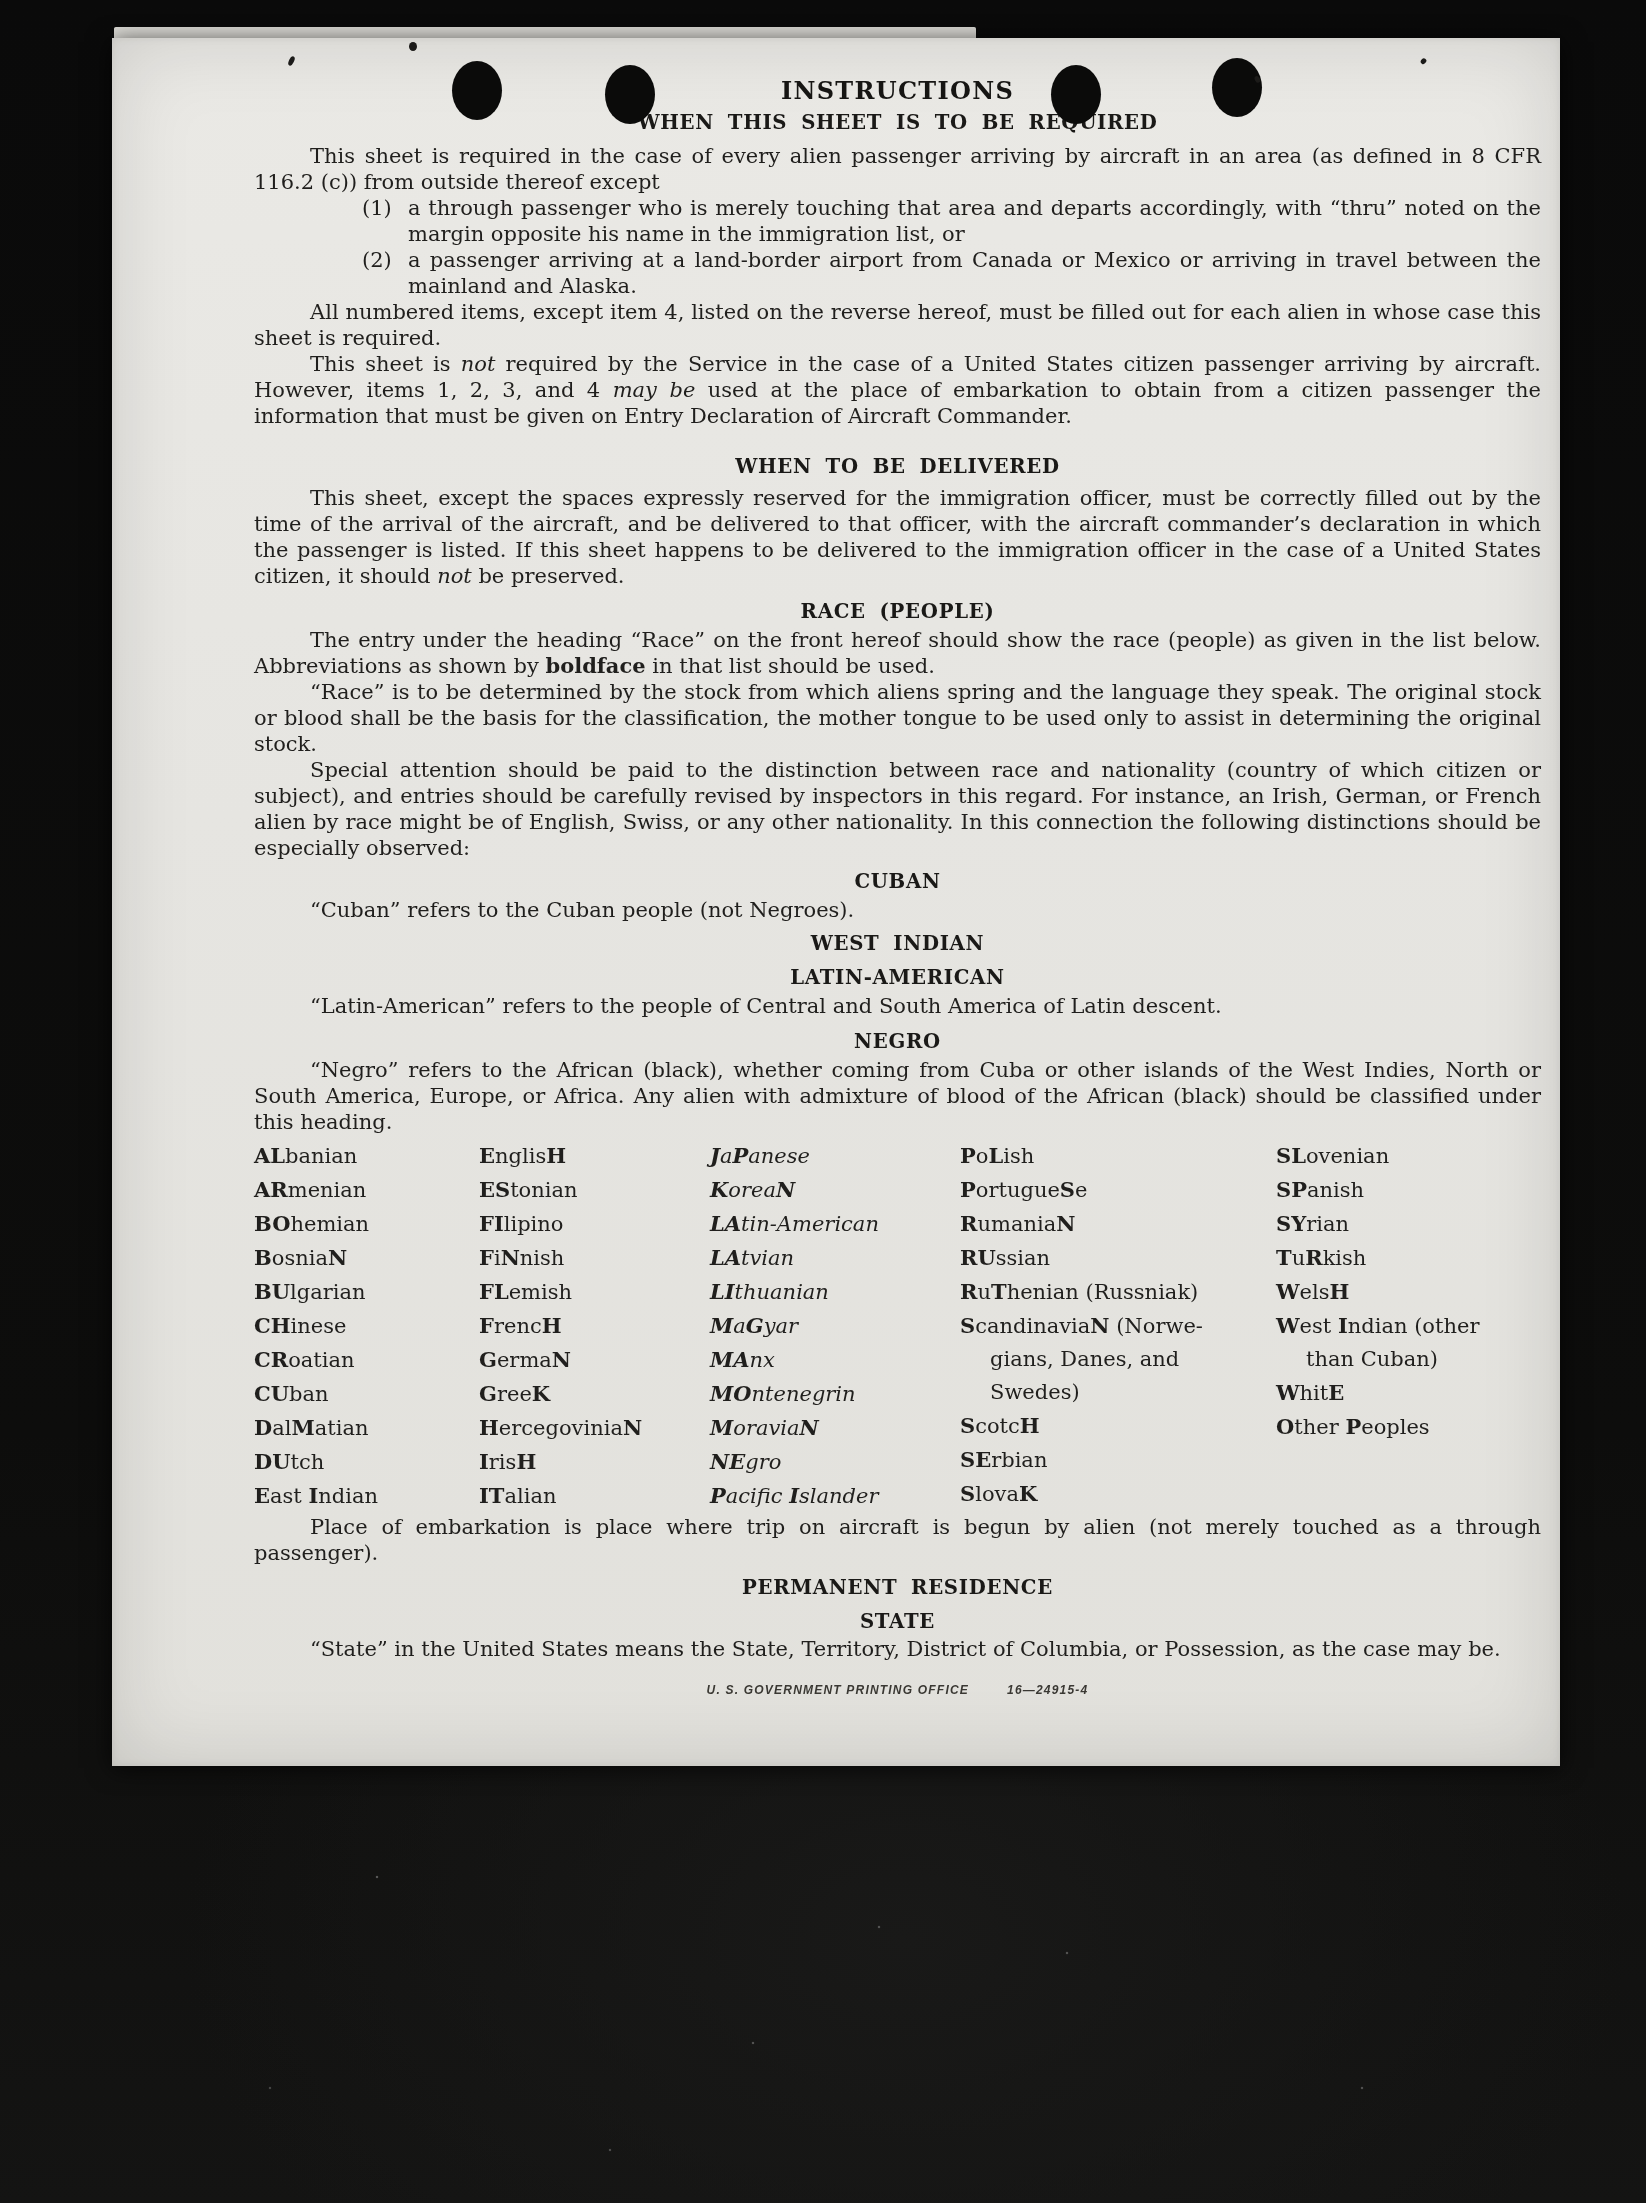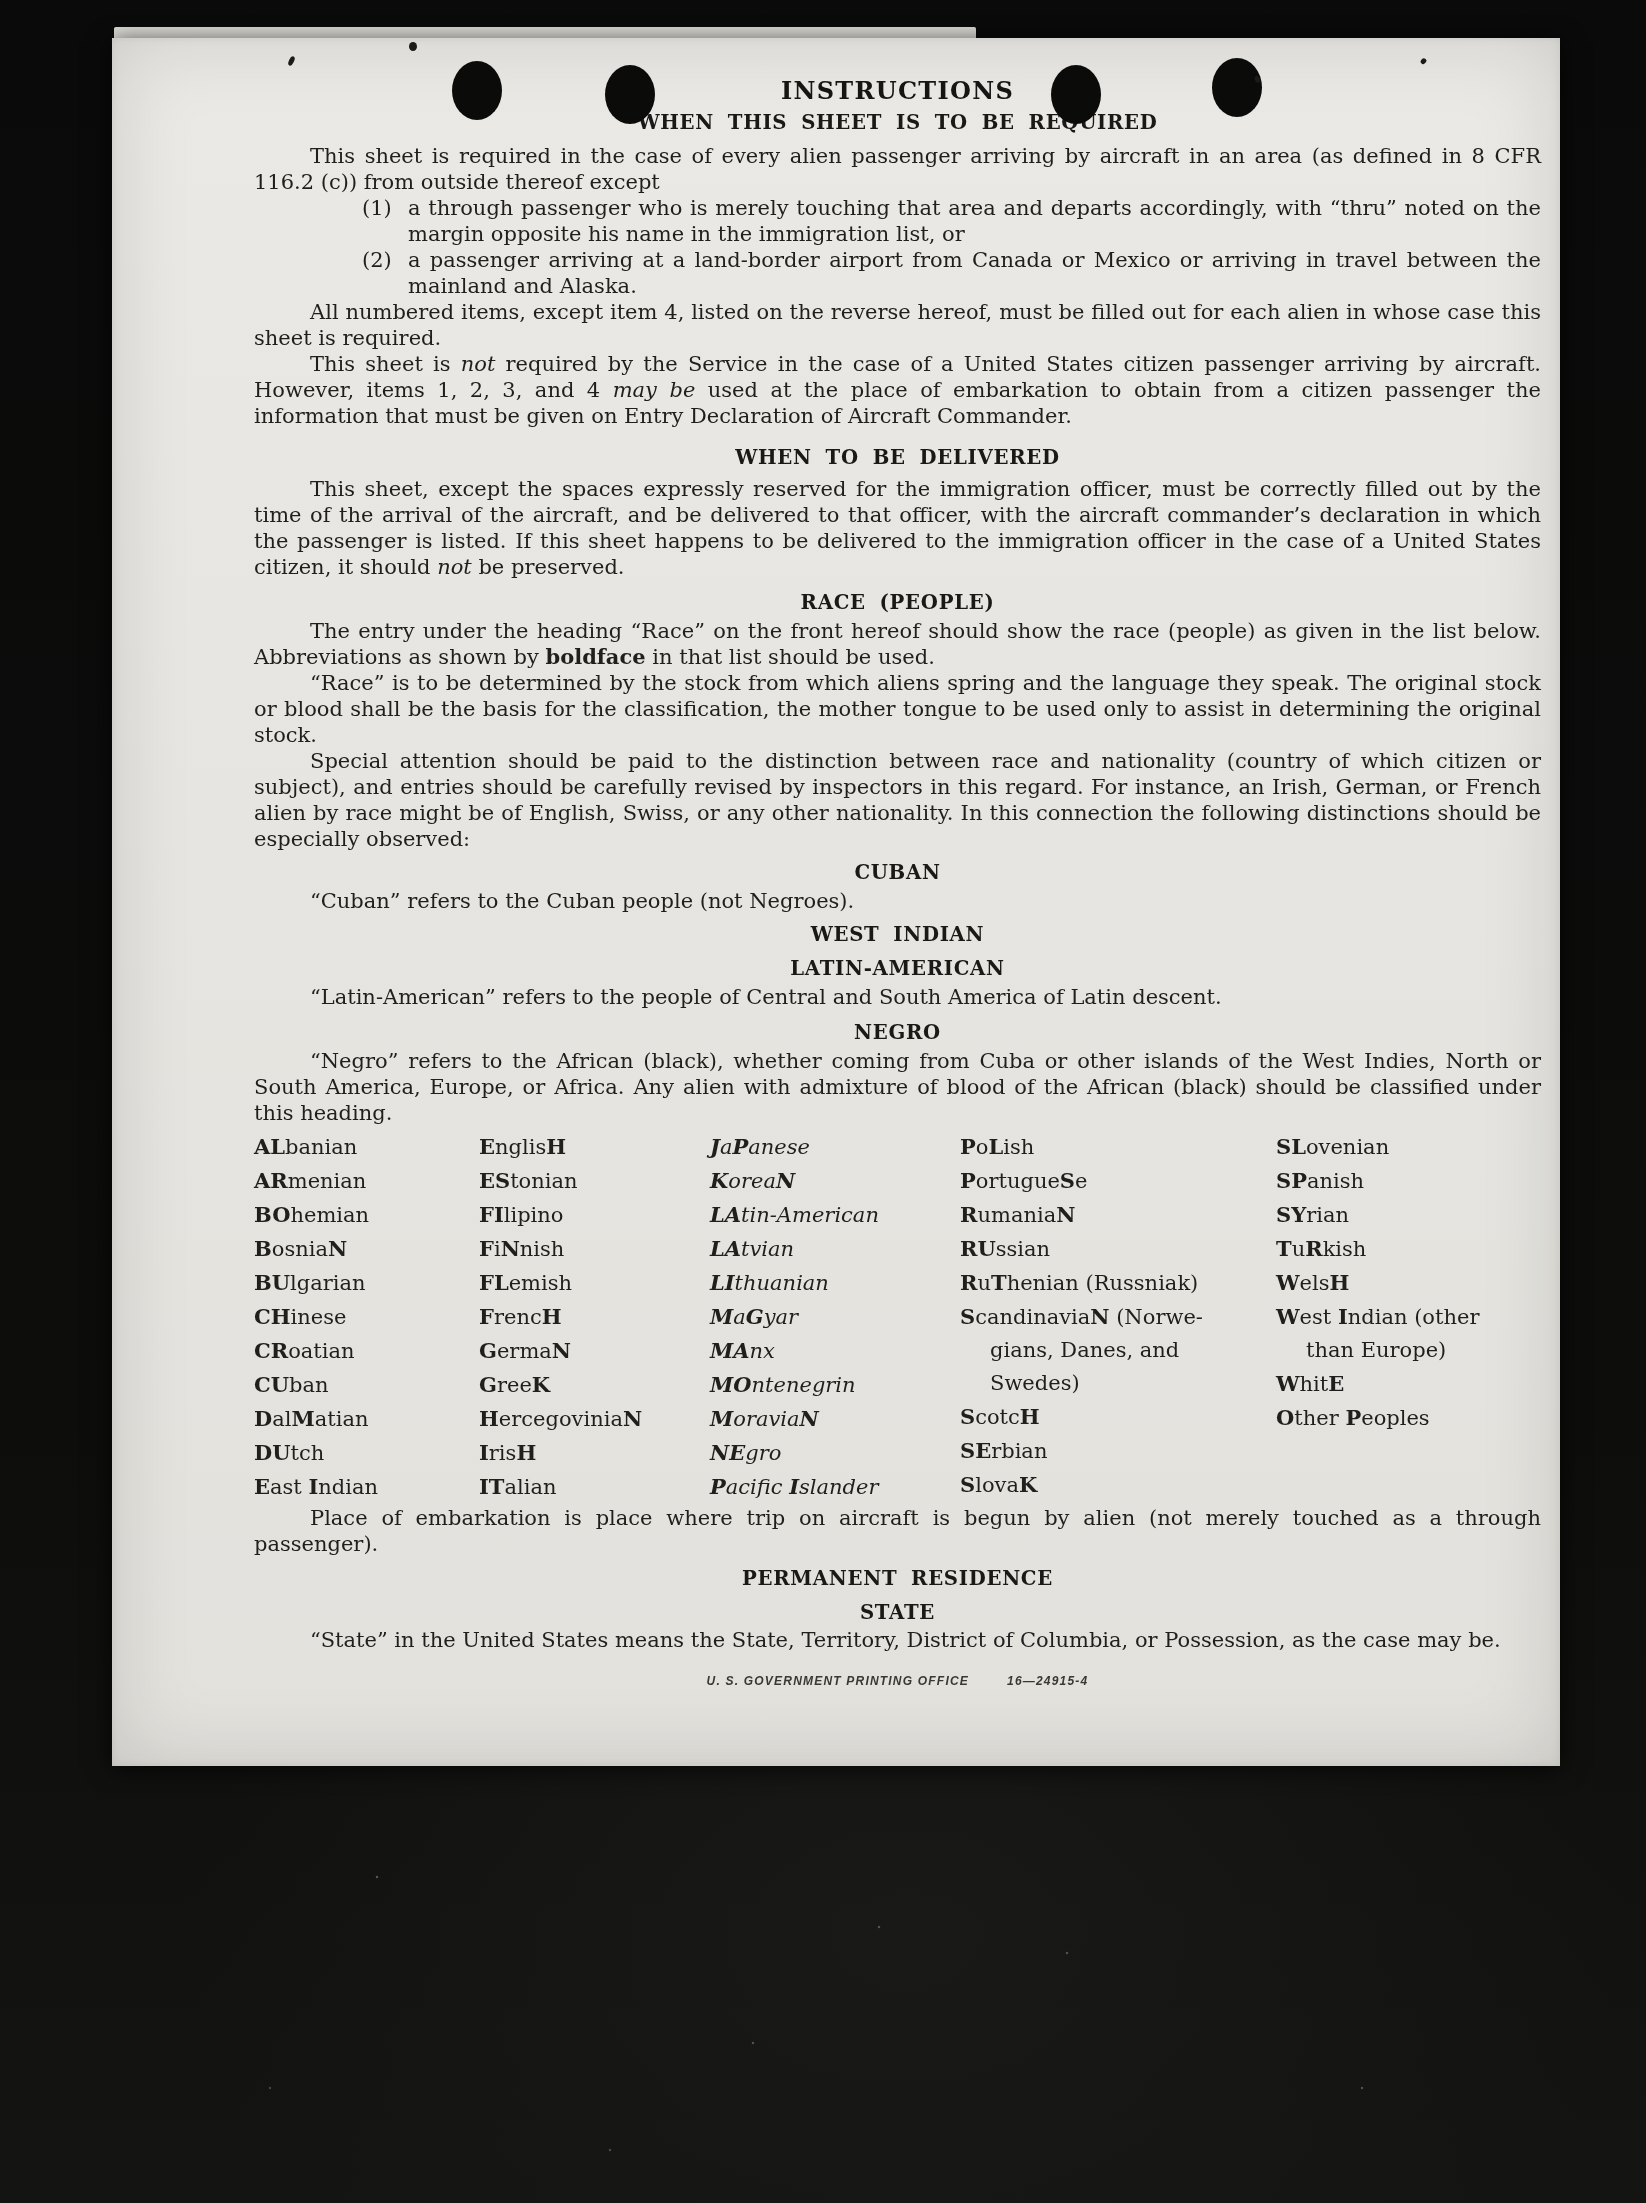--- a/index.html
+++ b/index.html
@@ -102,21 +102,21 @@
         <span class="itext">a through passenger who is merely touching that area and departs accordingly, with “thru” noted on the margin opposite his name in the immigration list, or</span>
       </div>
       <div class="numitem">
         <span class="num">(2)</span>
         <span class="itext">a passenger arriving at a land-border airport from Canada or Mexico or arriving in travel between the mainland and Alaska.</span>
       </div>
 
       <p class="indent">All numbered items, except item 4, listed on the reverse hereof, must be filled out for each alien in whose case this sheet is required.</p>
       <p class="indent"><span>This sheet is </span><i>not</i><span> required by the Service in the case of a United States citizen passenger arriving by aircraft.  However, items 1, 2, 3, and 4 </span><i>may be</i><span> used at the place of embarkation to obtain from a citizen passenger the information that must be given on Entry Declaration of Aircraft Commander.</span></p>
 
-      <h2 class="shead" style="margin-top:15px">WHEN TO BE DELIVERED</h2>
+      <h2 class="shead" style="margin-top:24px">WHEN TO BE DELIVERED</h2>
       <p class="indent" style="margin-top:5.4px"><span>This sheet, except the spaces expressly reserved for the immigration officer, must be correctly filled out by the time of the arrival of the aircraft, and be delivered to that officer, with the aircraft commander’s declaration in which the passenger is listed.  If this sheet happens to be delivered to the immigration officer in the case of a United States citizen, it should </span><i>not</i><span> be preserved.</span></p>
 
       <h2 class="shead" style="margin-top:9px">RACE (PEOPLE)</h2>
       <p class="indent" style="margin-top:1.8px"><span>The entry under the heading “Race” on the front hereof should show the race (people) as given in the list below.  Abbreviations as shown by </span><b>boldface</b><span> in that list should be used.</span></p>
       <p class="indent">“Race” is to be determined by the stock from which aliens spring and the language they speak.  The original stock or blood shall be the basis for the classification, the mother tongue to be used only to assist in determining the original stock.</p>
       <p class="indent">Special attention should be paid to the distinction between race and nationality (country of which citizen or subject), and entries should be carefully revised by inspectors in this regard.  For instance, an Irish, German, or French alien by race might be of English, Swiss, or any other nationality.  In this connection the following distinctions should be especially observed:</p>
 
       <h2 class="shead" style="margin-top:7.2px">CUBAN</h2>
       <p class="indent" style="margin-top:1.8px">“Cuban” refers to the Cuban people (not Negroes).</p>
 
@@ -181,21 +181,21 @@
             <div class="race-row"><b>SE</b><span>rbian</span></div>
             <div class="race-row"><b>S</b><span>lova</span><b>K</b></div>
           </div>
         <div class="rcol c5">
             <div class="race-row"><b>SL</b><span>ovenian</span></div>
             <div class="race-row"><b>SP</b><span>anish</span></div>
             <div class="race-row"><b>SY</b><span>rian</span></div>
             <div class="race-row"><b>T</b><span>u</span><b>R</b><span>kish</span></div>
             <div class="race-row"><b>W</b><span>els</span><b>H</b></div>
             <div class="race-row"><b>W</b><span>est </span><b>I</b><span>ndian (other</span></div>
-            <div class="race-row hang"><span>than Europe)</span></div>
+            <div class="race-row hang"><span>than Cuban)</span></div>
             <div class="race-row"><b>W</b><span>hit</span><b>E</b></div>
             <div class="race-row"><b>O</b><span>ther </span><b>P</b><span>eoples</span></div>
           </div>
       </div>
 
       <p class="indent" style="margin-top:1.8px">Place of embarkation is place where trip on aircraft is begun by alien (not merely touched as a through passenger).</p>
 
       <h2 class="shead" style="margin-top:7.2px">PERMANENT RESIDENCE</h2>
 
       <h2 class="shead" style="margin-top:7.2px">STATE</h2>

